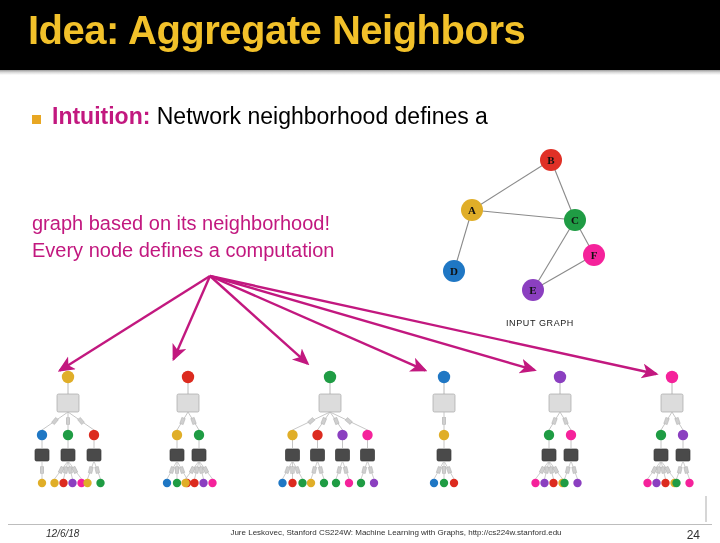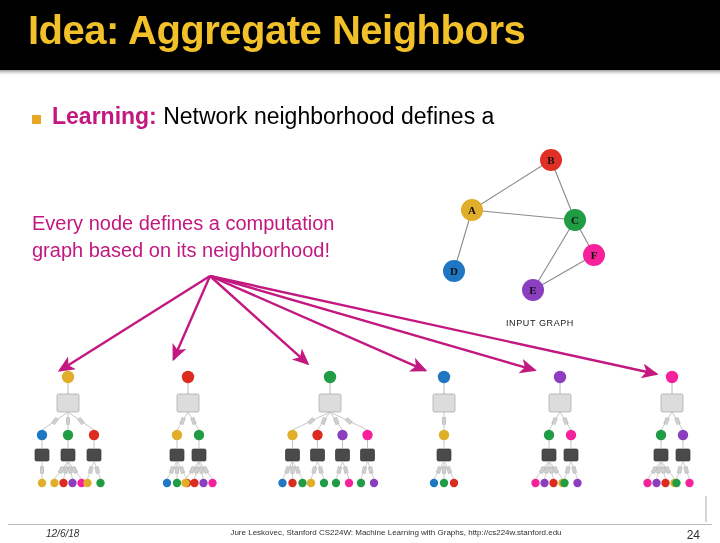--- a/index.html
+++ b/index.html
@@ -77,26 +77,26 @@
 <body>
 
 <div class="slide">
 
   <div class="title-band"></div>
   <div class="title-text">Idea: Aggregate Neighbors</div>
   <div class="title-rule"></div>
 
   <div class="bullet-sq"></div>
   <div class="bullet-line1">
-    <span class="hl">Learning:</span><span> Network neighborhood defines a</span>
+    <span class="hl">Intuition:</span><span> Network neighborhood defines a</span>
   </div>
 
   <div class="note">
+    <div>graph based on its neighborhood!</div>
     <div>Every node defines a computation</div>
-    <div>graph based on its neighborhood!</div>
   </div>
 
   <svg class="input-graph" viewBox="0 0 300 200">
     <g id="ig-edges">
         <line x1="52" y1="80" x2="131" y2="30" stroke="#8a8a8a" stroke-width="1.1"></line>
         <line x1="52" y1="80" x2="155" y2="90" stroke="#8a8a8a" stroke-width="1.1"></line>
         <line x1="52" y1="80" x2="34" y2="141" stroke="#8a8a8a" stroke-width="1.1"></line>
         <line x1="131" y1="30" x2="155" y2="90" stroke="#8a8a8a" stroke-width="1.1"></line>
         <line x1="155" y1="90" x2="113" y2="160" stroke="#8a8a8a" stroke-width="1.1"></line>
         <line x1="155" y1="90" x2="174" y2="125" stroke="#8a8a8a" stroke-width="1.1"></line>

